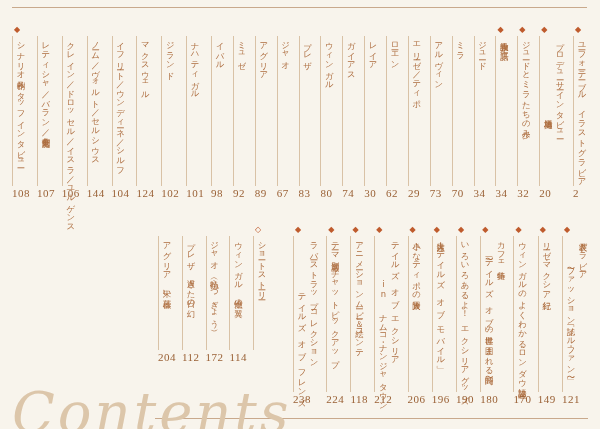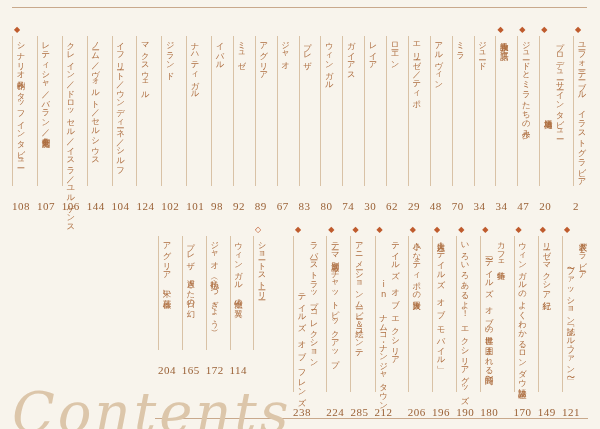--- a/index.html
+++ b/index.html
@@ -45,21 +45,21 @@
     padding-left:2px;
     font-size:8.4px;
     letter-spacing:0.2px;
     line-height:12px;
     color:var(--ink,#ad6d3f);
   }
   .toc-top .vtext{height:150px;}
   .toc-stories .vtext{height:114px;}
   .toc-features .vtext{height:156px;}
   .pnum{
-    margin-top:14px;
+    margin-top:1px;
     font-family:"Liberation Serif","DejaVu Serif",serif;
     font-size:11px;
     color:var(--num,#9a6136);
     letter-spacing:0.5px;
   }
   .contents-script{
     position:absolute;
     left:12px;bottom:-16px;
     font-family:"DejaVu Serif","Liberation Serif",serif;
     font-style:italic;
@@ -162,41 +162,41 @@
         <span class="pnum">62</span>
       </div>
       <div class="entry">
         <span class="marker"></span>
         <span class="vtext">エリーゼ／ティポ</span>
         <span class="pnum">29</span>
       </div>
       <div class="entry">
         <span class="marker"></span>
         <span class="vtext">アルヴィン</span>
-        <span class="pnum">48</span>
+        <span class="pnum">73</span>
       </div>
       <div class="entry">
         <span class="marker"></span>
         <span class="vtext">ミラ</span>
         <span class="pnum">70</span>
       </div>
       <div class="entry">
         <span class="marker"></span>
         <span class="vtext">ジュード</span>
         <span class="pnum">34</span>
       </div>
       <div class="entry">
         <span class="marker">◆</span>
         <span class="vtext">人物設定＆裏話</span>
         <span class="pnum">34</span>
       </div>
       <div class="entry">
         <span class="marker">◆</span>
         <span class="vtext">ジュードとミラたちの歩み</span>
-        <span class="pnum">47</span>
+        <span class="pnum">32</span>
       </div>
       <div class="entry">
         <span class="marker">◆</span>
         <span class="vtext">プロデューサーインタビュー
 　　　　　　　　　馬場英雄</span>
         <span class="pnum">20</span>
       </div>
       <div class="entry">
         <span class="marker">◆</span>
         <span class="vtext">ユーフォーテーブル　イラストグラビア</span>
@@ -206,21 +206,21 @@
 
   <div class="toc-group toc-stories">
       <div class="entry">
         <span class="marker"></span>
         <span class="vtext">アグリア　朱い墓標</span>
         <span class="pnum">204</span>
       </div>
       <div class="entry">
         <span class="marker"></span>
         <span class="vtext">プレザ　過ぎた日の幻</span>
-        <span class="pnum">165</span>
+        <span class="pnum">112</span>
       </div>
       <div class="entry">
         <span class="marker"></span>
         <span class="vtext">ジャオ　払暁（ふつぎょう）</span>
         <span class="pnum">172</span>
       </div>
       <div class="entry">
         <span class="marker"></span>
         <span class="vtext">ウィンガル　追憶の翼</span>
         <span class="pnum">114</span>
@@ -239,21 +239,21 @@
         <span class="pnum">238</span>
       </div>
       <div class="entry">
         <span class="marker">◆</span>
         <span class="vtext">テーマ別厳選　チャットピックアップ</span>
         <span class="pnum">224</span>
       </div>
       <div class="entry">
         <span class="marker">◆</span>
         <span class="vtext">アニメーションムービー＆絵コンテ</span>
-        <span class="pnum">285</span>
+        <span class="pnum">118</span>
       </div>
       <div class="entry">
         <span class="marker">◆</span>
         <span class="vtext">テイルズ　オブ　エクシリア
 　　　　　in　ナムコ・ナンジャタウン</span>
         <span class="pnum">212</span>
       </div>
       <div class="entry">
         <span class="marker">◆</span>
         <span class="vtext">小さなティポの大冒険</span>

